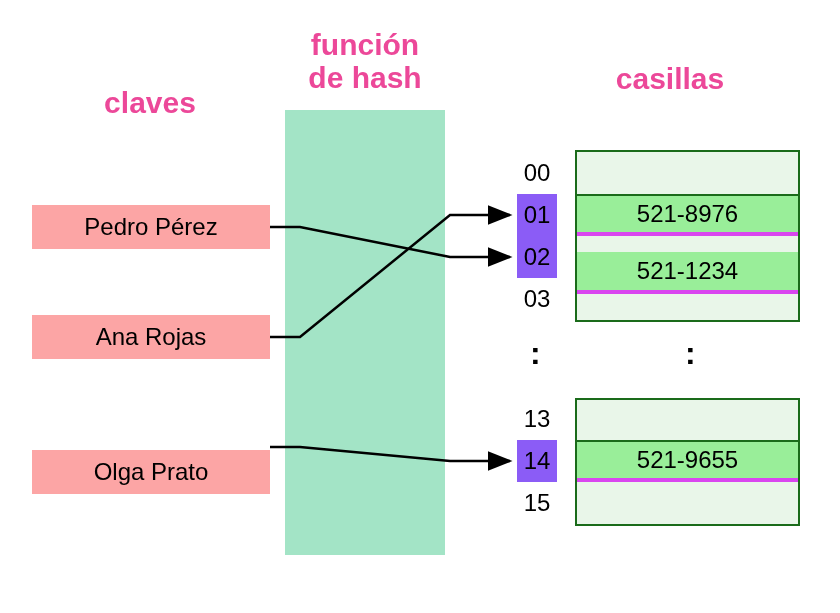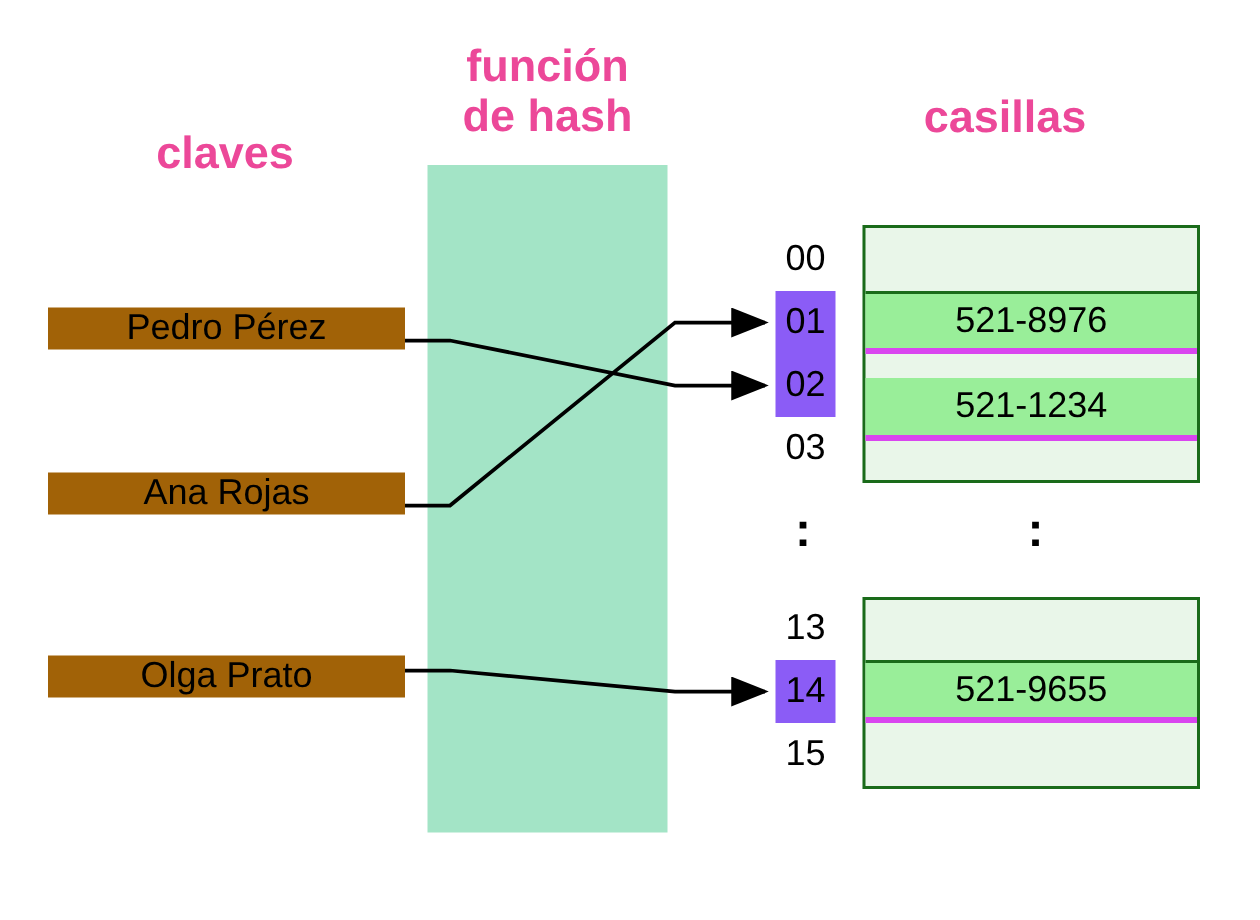--- a/index.html
+++ b/index.html
@@ -18,31 +18,31 @@
       color: #ec4899;
     }
     .h-claves { left: 60px; top: 62px; width: 180px; margin-top: 24px; }
     .h-hash { left: 275px; top: 28px; width: 180px; line-height: 1.1; }
     .h-casillas { left: 560px; top: 62px; width: 220px; }
 
     .key-box {
       position: absolute;
       left: 32px;
       width: 238px;
-      height: 28px;
-      background: #a16207;
+      height: 44px;
+      background: #fca5a5;
       display: flex;
       align-items: center;
       justify-content: center;
       font-size: 24px;
       color: #000;
     }
     .key-1 { top: 205px; }
     .key-2 { top: 315px; }
-    .key-3 { top: 437px; }
+    .key-3 { top: 450px; }
 
     .hash-box {
       position: absolute;
       left: 285px;
       top: 110px;
       width: 160px;
       height: 445px;
       background: #a3e4c6;
     }
 

